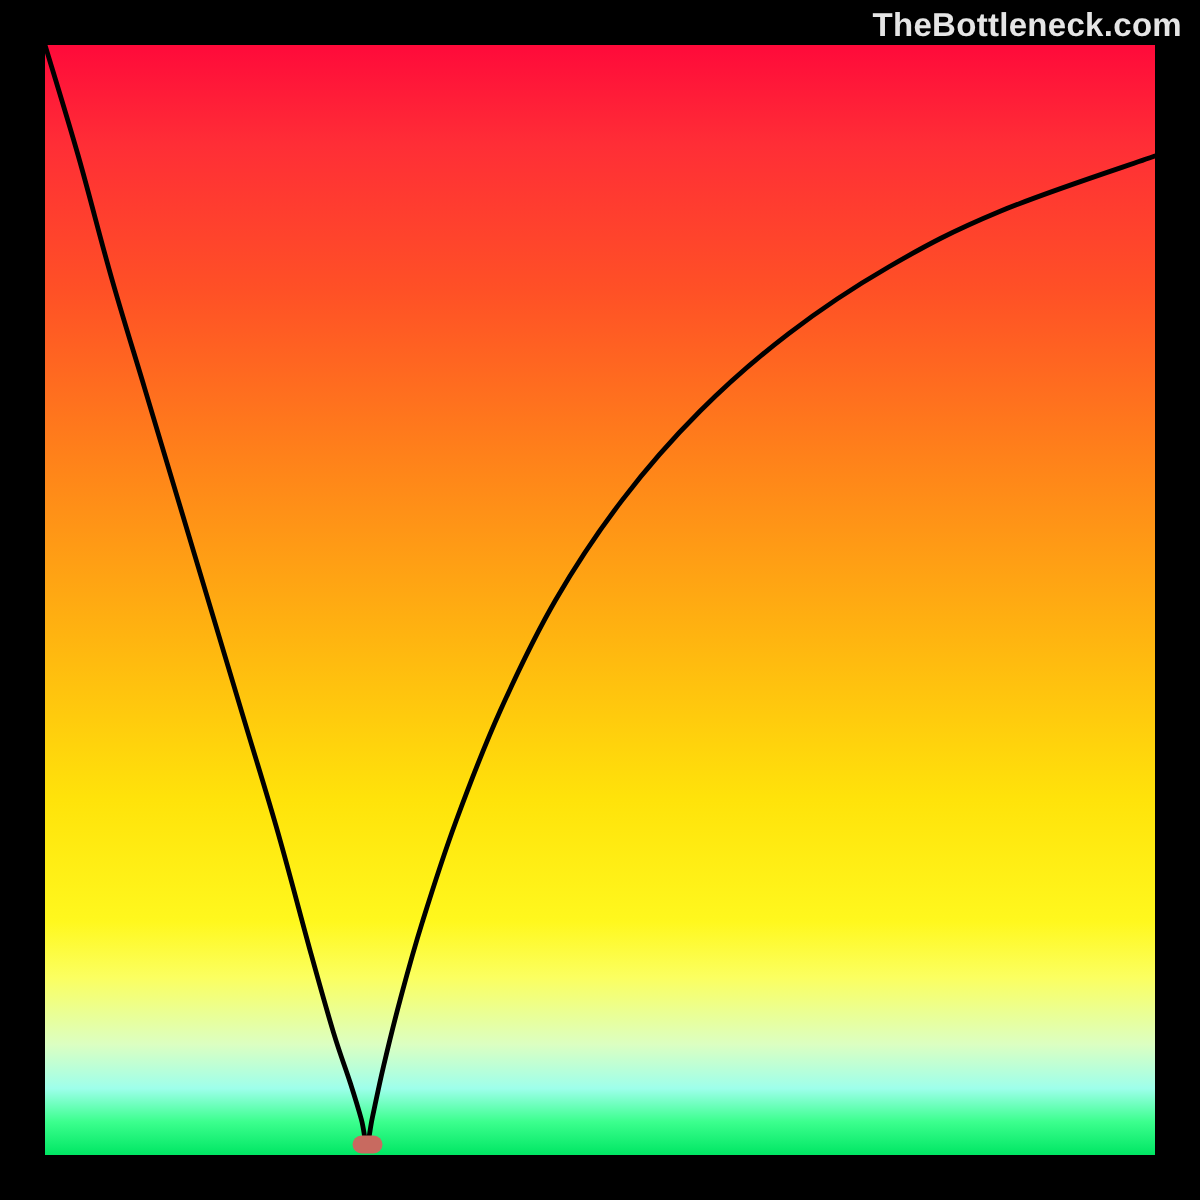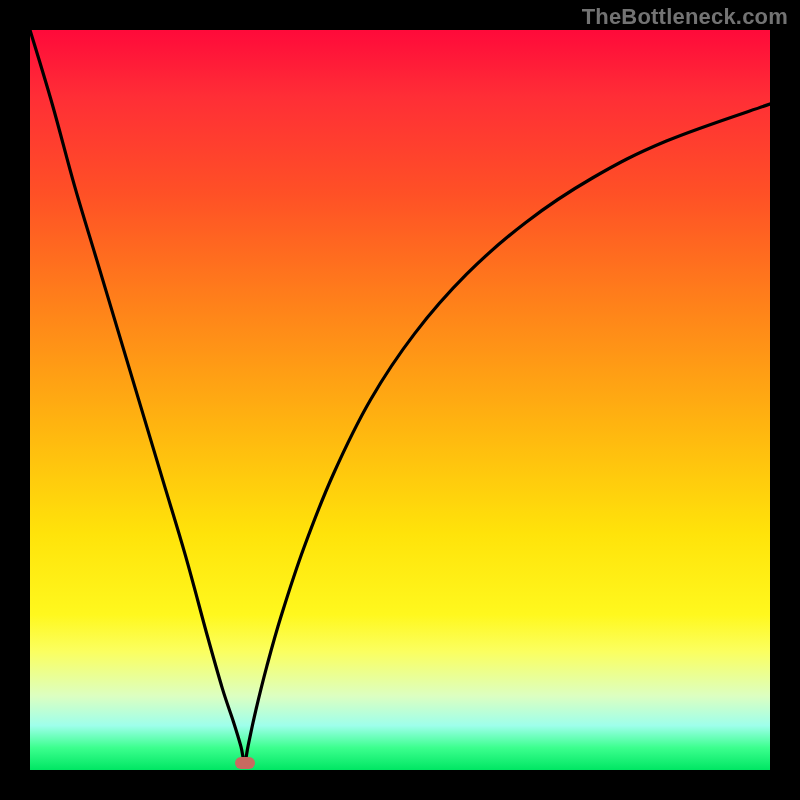--- a/index.html
+++ b/index.html
@@ -40,21 +40,21 @@
   .curve-svg {
     position: absolute;
     left: 0; top: 0;
     width: 740px;
     height: 740px;
   }
   .watermark {
     position: absolute;
     top: 4px;
     right: 12px;
-    color: #737373;
+    color: #e5e5e5;
     font-size: 22px;
     font-weight: 600;
     letter-spacing: 0.2px;
   }
   .minpoint {
     position: absolute;
     width: 20px;
     height: 12px;
     border-radius: 6px / 6px;
     background: #c86a60;

